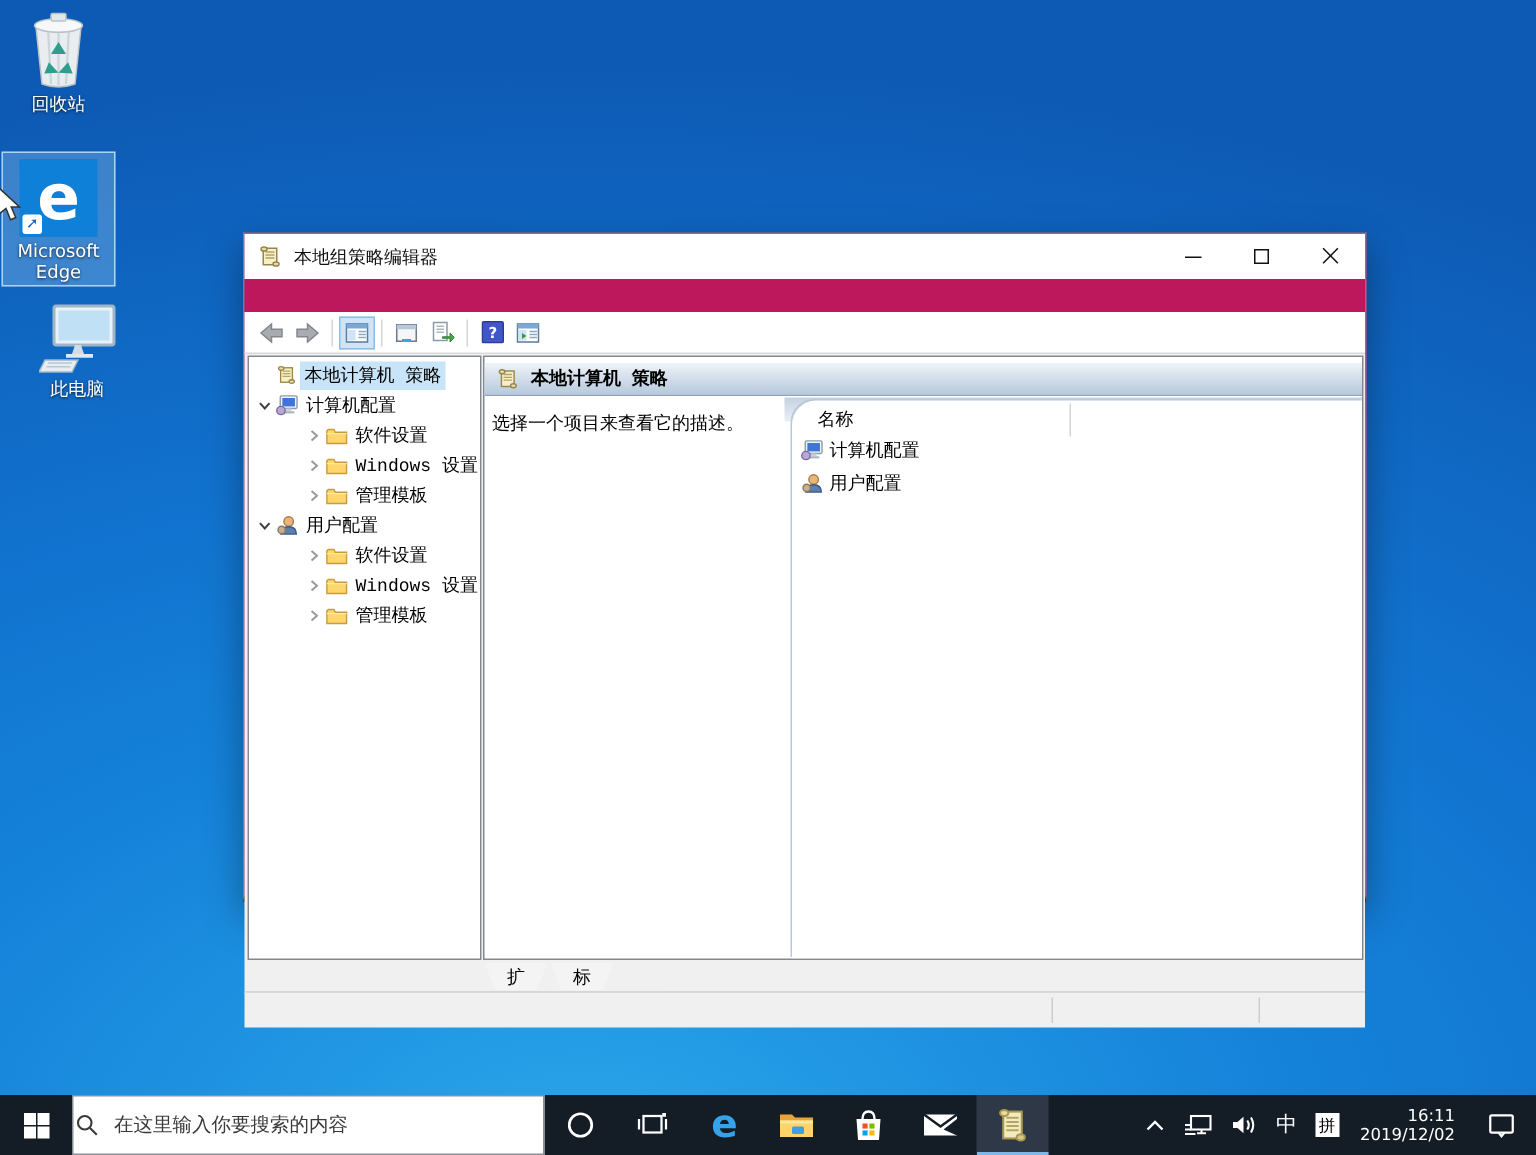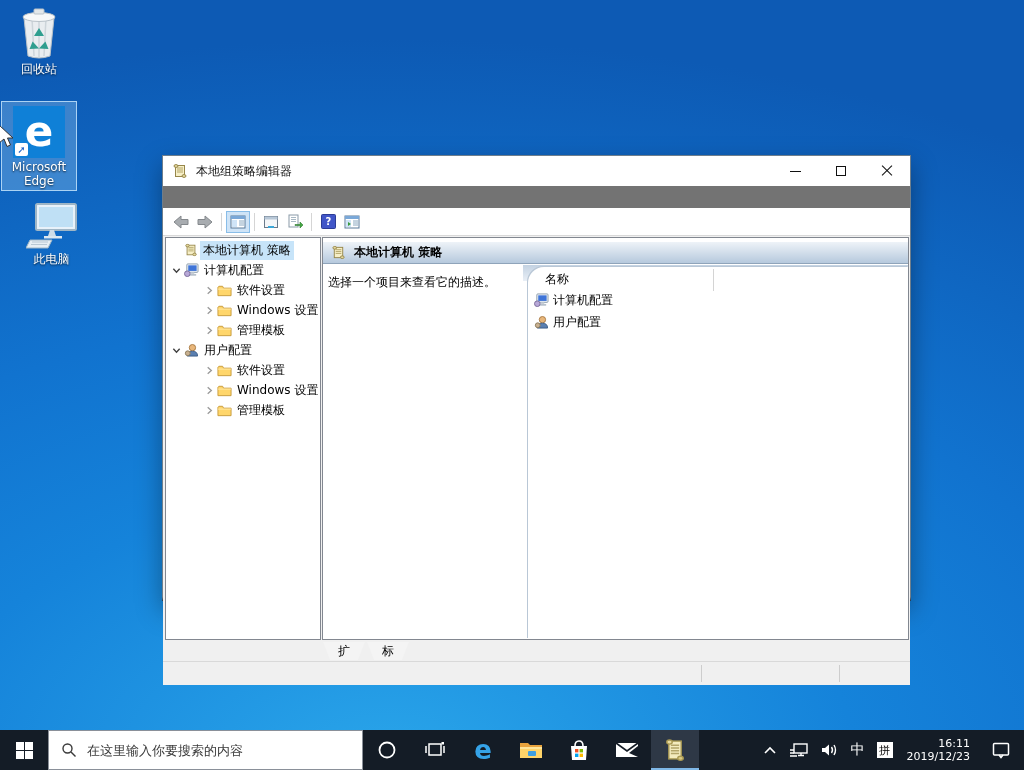--- a/index.html
+++ b/index.html
@@ -15,41 +15,41 @@
   
   .desk-icon { position:absolute; width:76px; text-align:center; cursor:default; }
   .desk-icon .lbl { color:#fff; font-size:12px; line-height:14px; text-shadow:0 1px 2px rgba(0,0,0,.75); margin-top:2px; }
   .desk-icon.selected { background:rgba(150,200,240,.35); border:1px solid rgba(190,225,250,.85); }
   .edge-tile { width:52px; height:52px; margin:4px auto 0; background:#0f80d7; display:flex; align-items:center; justify-content:center; position:relative; }
   .edge-tile .e { color:#fff; font-size:42px; font-weight:bold; line-height:1; }
   .shortcut-ovl { position:absolute; left:2px; bottom:2px; width:13px; height:13px; background:#fff; border-radius:2px; display:flex; align-items:center; justify-content:center; color:#1b62c8; font-size:10px; font-weight:bold; }
 
   
   .win { position:absolute; left:162px; top:155px; width:749px; height:446px;
-         background:#737373; border:1px solid #6e7e8c; border-bottom:4px solid #24364a;
+         background:#be185d; border:1px solid #6e7e8c; border-bottom:4px solid #24364a;
          box-shadow:0 10px 24px rgba(0,0,0,.35); }
   .titlebar { position:absolute; left:0; top:0; right:0; height:30px; background:#fff; display:flex; align-items:center; }
   .titlebar .ttl { margin-left:8px; font-size:12px; color:#111; }
   .caption-btns { position:absolute; right:0; top:0; height:30px; display:flex; }
   .cap-btn { width:46px; height:30px; display:flex; align-items:center; justify-content:center; }
   .glyph-min { width:11px; height:1px; background:#111; }
   .glyph-max { width:10px; height:10px; border:1px solid #111; }
   .glyph-close { position:relative; width:12px; height:12px; }
   .glyph-close::before,.glyph-close::after { content:""; position:absolute; left:-1px; top:5px; width:14px; height:1px; background:#111; }
   .glyph-close::before { transform:rotate(45deg); } .glyph-close::after { transform:rotate(-45deg); }
 
   .menubar { position:absolute; left:0; top:30px; right:0; height:22px; background:#fff; display:flex; align-items:center; }
   .menu-item { padding:2px 9px; color:#222; }
 
   .toolbar { position:absolute; left:0; top:52px; right:0; height:28px; background:#fff; border-bottom:1px solid #d9d9d9; display:flex; align-items:center; padding-left:6px; }
   .tb-btn { width:24px; height:22px; display:flex; align-items:center; justify-content:center; }
   .tb-btn.hl { background:#cfe4f7; border:1px solid #89bde8; }
   .tb-sep { width:1px; height:18px; background:#d5d5d5; margin:0 4px; }
 
-  .content { position:absolute; left:0; top:80px; width:747px; height:406px; background:#f0f0f0; }
+  .content { position:absolute; left:0; top:80px; width:747px; height:406px; background:#f0f0f0;font-family:Liberation Mono, monospace; }
   .treepane { position:absolute; left:2px; top:1px; bottom:2px; width:156px; background:#fff; border:1px solid #828790; overflow:hidden; padding-top:2px; }
   .trow { height:20px; display:flex; align-items:center; white-space:nowrap; }
   .trow .chev { width:15px; display:flex; align-items:center; justify-content:center; flex:none; }
   .trow .lbl { padding:1px 3px; }
   .trow.sel .lbl { background:#c7e4f9; }
   .lvl0 { padding-left:3px; } .lvl1 { padding-left:3px; } .lvl2 { padding-left:36px; }
   .trow .ic { flex:none; margin-right:2px; }
 
   .rightpane { position:absolute; left:159px; top:1px; bottom:2px; width:587px; background:#fff; border:1px solid #828790; overflow:hidden; }
   .rp-header { position:absolute; left:0; top:4px; right:0; height:22px;
@@ -69,21 +69,21 @@
          clip-path:polygon(0 0,100% 0,calc(100% - 7px) 100%,7px 100%);
          filter:drop-shadow(0 1px 0 #9a9a9a) drop-shadow(1px 0 0 #b5b5b5) drop-shadow(-1px 0 0 #b5b5b5);
          font-size:12px; text-align:center; }
   .statusbar { position:absolute; left:0; top:505px; right:0; height:24px; background:#f0f0f0; border-top:1px solid #d9d9d9; }
   .sb-div { position:absolute; top:3px; bottom:3px; width:1px; background:#cdcdcd; }
 
   
   .taskbar { position:absolute; left:0; top:730px; width:1024px; height:40px; background:#141c26; display:flex; align-items:stretch; }
   .tb-item { width:48px; display:flex; align-items:center; justify-content:center; flex:none; }
   .tb-item.active { background:#2e3846; box-shadow:inset 0 -2px 0 #7fb8e8; }
-  .search-box { width:315px; flex:none; background:#fff; border:1px solid #8a9099; display:flex; align-items:center; padding-left:12px; }
+  .search-box { width:315px; flex:none; background:#fff; border:1px solid #8a9099; display:flex; align-items:center; padding-left:1px; }
   .search-box input { border:none; outline:none; font-family:inherit; font-size:13px; color:#222; width:240px; margin-left:10px; background:transparent; }
   .search-box input::placeholder { color:#3a3a3a; opacity:1; }
   .win-logo { width:17px; height:17px; display:grid; grid-template-columns:8px 8px; grid-template-rows:8px 8px; gap:1px; }
   .win-logo div { background:#fff; }
   .edge-e { color:#35a3e8; font-size:26px; font-weight:bold; line-height:1; }
   .tray { margin-left:auto; display:flex; align-items:center; color:#fff; }
   .tray-item { display:flex; align-items:center; justify-content:center; height:40px; padding:0 6px; }
   .ime-lang { font-size:14px; }
   .ime-mode { width:16px; height:16px; background:#fff; color:#000; font-size:11px; display:flex; align-items:center; justify-content:center; }
   .clock { text-align:right; font-size:11px; line-height:13px; padding:0 8px; }
@@ -480,21 +480,21 @@
         <path d="M10.5 5 Q12.5 8 10.5 11 M13 3 Q16 8 13 13" fill="none" stroke="#fff" stroke-width="1.4"></path>
       </svg>
     </div>
     <div class="tray-item ime-lang">中</div>
     <div class="tray-item">
       <span class="ime-mode">拼</span>
     </div>
     <div class="tray-item clock">
       <div>
         <div>16:11</div>
-        <div>2019/12/23</div>
+        <div>2019/12/02</div>
       </div>
     </div>
     <div class="tray-item" style="padding:0 14px;">
       <svg class="ic" width="18" height="17" viewBox="0 0 18 17">
         <rect x="1.5" y="1.5" width="15" height="11.5" rx="1" fill="none" stroke="#fff" stroke-width="1.5"></rect>
         <path d="M7 13 L9 15.5 L11 13" fill="none" stroke="#fff" stroke-width="1.5"></path>
       </svg>
     </div>
   </div>
 </div>

